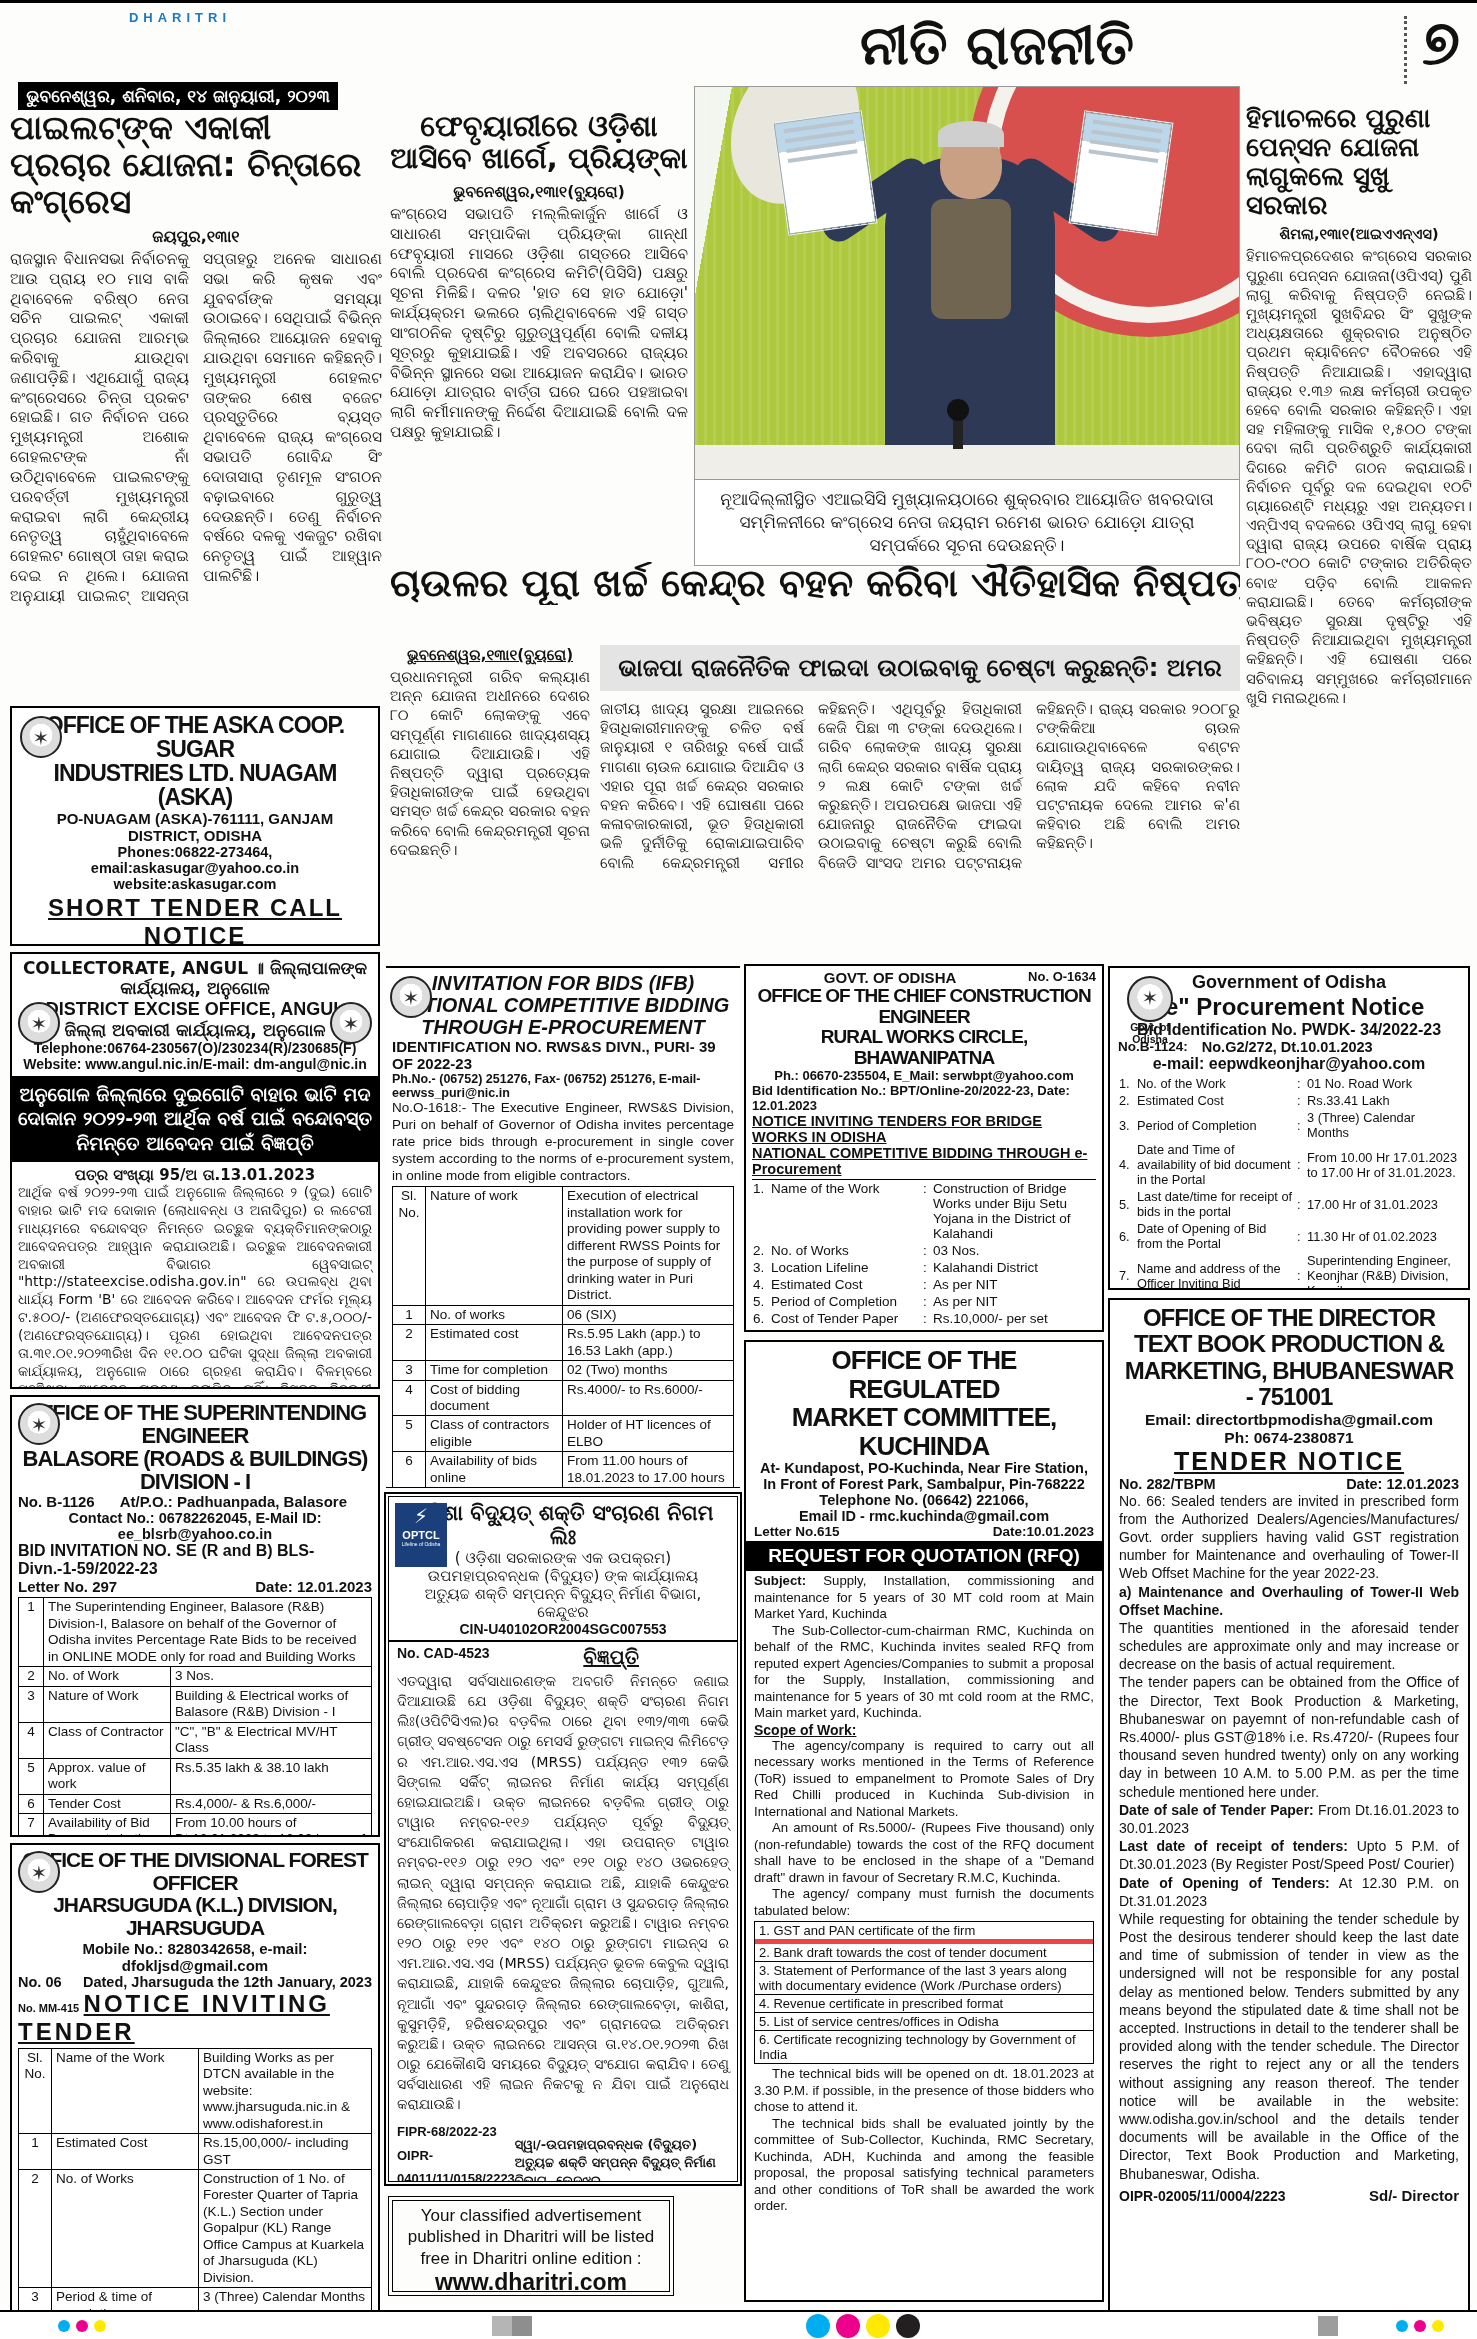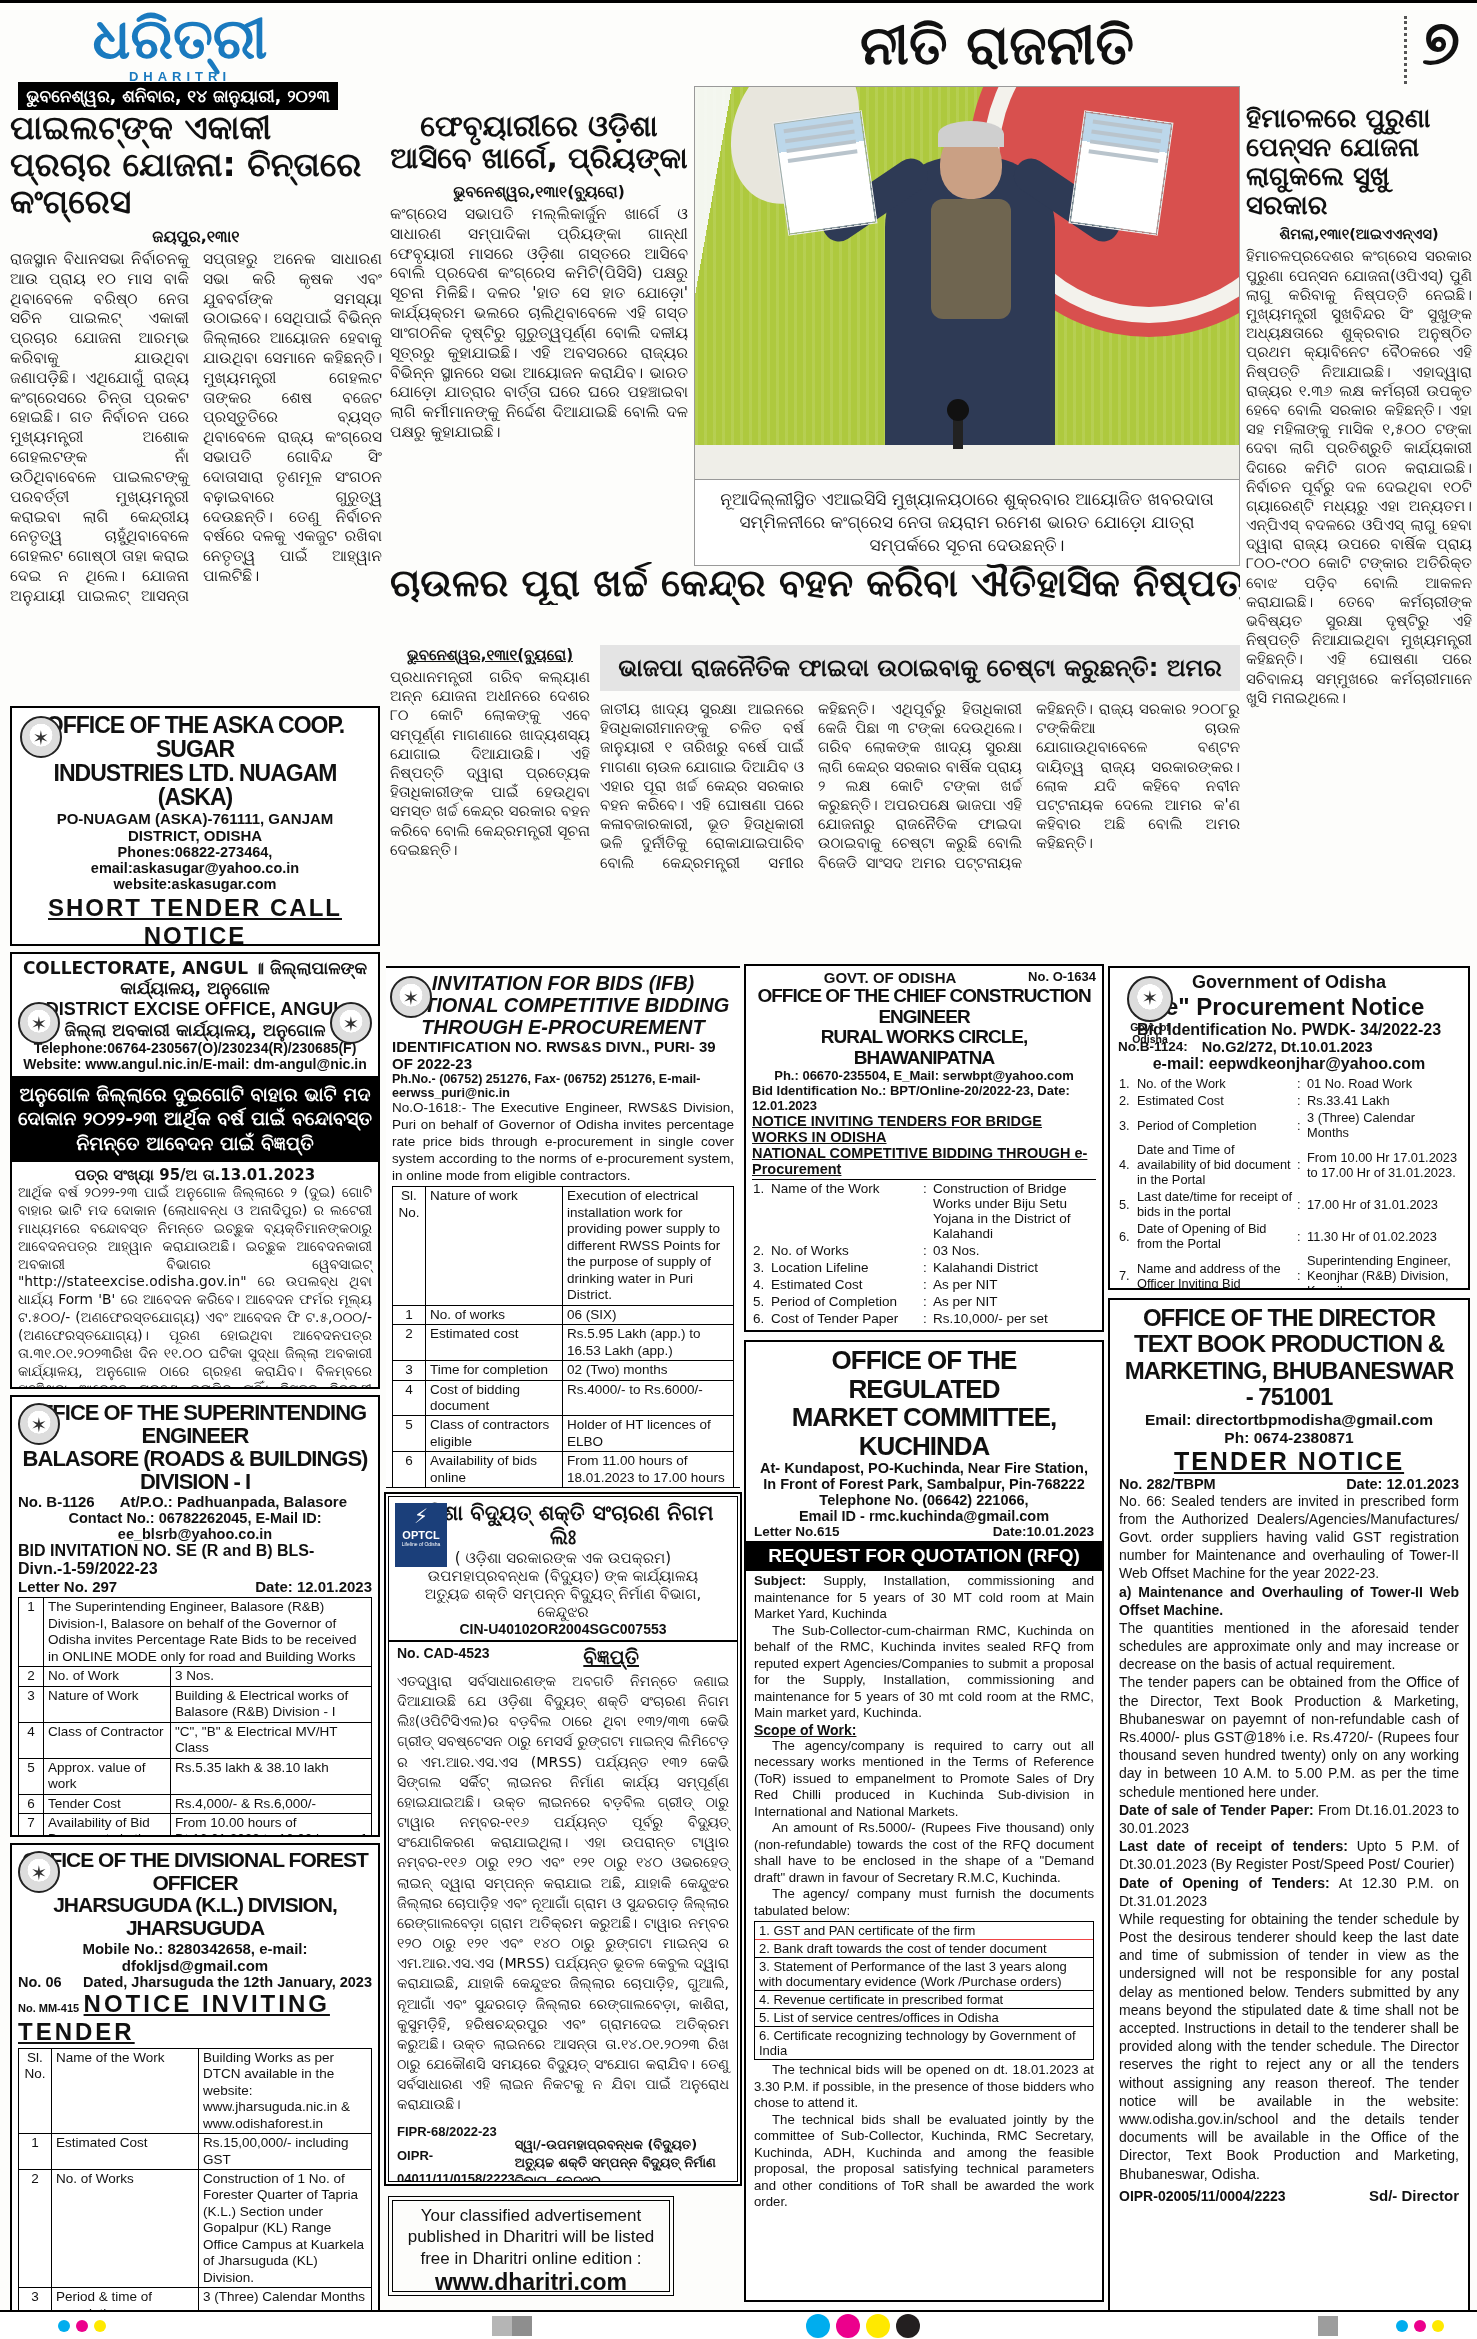--- a/index.html
+++ b/index.html
@@ -33,21 +33,20 @@
      linear-gradient(#bcd7ea 0 26%, #fff 26% 100%);border:1px solid #9aa;box-shadow:0 0 0 1px #eee;}
   .paper i{display:block;height:4px;background:#b9c4cc;margin:6px 8px 0 8px;}
 </style>
 </head>
 <body>
 
 <div id="page">
 
   <div class="abs hline" style="left:0;top:96;width:1477px;height:3px;"></div>
   <div class="abs" style="left:55px;top:10px;width:250px;text-align:center;">
-    <div class="odia b" style="font-size:56px;color:#1a7abf;line-height:1.05;">ଧରିତ୍ରୀ</div>
     <div class="en b" style="font-size:13px;color:#1a7abf;letter-spacing:5px;">DHARITRI</div>
   </div>
   <div class="abs banner odia c" style="left:18px;top:82px;width:320px;height:28px;line-height:28px;font-size:17px;font-weight:bold;">ଭୁବନେଶ୍ୱର, ଶନିବାର, ୧୪ ଜାନୁୟାରୀ, ୨୦୨୩</div>
   <div class="abs odia b r" style="left:860px;top:14px;width:530px;font-size:54px;">ନୀତି ରାଜନୀତି</div>
   <div class="abs" style="left:1404px;top:16px;height:68px;border-left:3px dotted #555;"></div>
   <div class="abs odia b c" style="left:1410px;top:6px;width:62px;font-size:62px;">୭</div>
 
   <div class="abs odia" style="left:10px;top:110px;width:372px;height:592px;overflow:hidden;">
     <div class="headline" style="font-size:33px;">ପାଇଲଟ୍‌ଙ୍କ ଏକାକୀ ପ୍ରଚାର ଯୋଜନା: ଚିନ୍ତାରେ କଂଗ୍ରେସ</div>
     <div class="dateline" style="font-size:16px;margin:6px 0 4px 0;">ଜୟପୁର,୧୩ା୧</div>
@@ -401,21 +400,21 @@
     <div class="j" style="font-size:13.2px;line-height:1.25;">
       <span class="b">Subject:</span>
       <span>Supply, Installation, commissioning and maintenance for 5 years of 30 MT cold room at Main Market Yard, Kuchinda</span>
     </div>
     <div class="j" style="font-size:13.2px;line-height:1.25;text-indent:18px;">The Sub-Collector-cum-chairman RMC, Kuchinda on behalf of the RMC, Kuchinda invites sealed RFQ from reputed expert Agencies/Companies to submit a proposal for the Supply, Installation, commissioning and maintenance for 5 years of 30 mt cold room at the RMC, Main market yard, Kuchinda.</div>
     <div class="b u" style="font-size:14px;">Scope of Work:</div>
     <div class="j" style="font-size:13.2px;line-height:1.25;text-indent:18px;">The agency/company is required to carry out all necessary works mentioned in the Terms of Reference (ToR) issued to empanelment to Promote Sales of Dry Red Chilli produced in Kuchinda Sub-division in International and National Markets.</div>
     <div class="j" style="font-size:13.2px;line-height:1.25;text-indent:18px;">An amount of Rs.5000/- (Rupees Five thousand) only (non-refundable) towards the cost of the RFQ document shall have to be enclosed in the shape of a "Demand draft" drawn in favour of Secretary R.M.C, Kuchinda.</div>
     <div class="j" style="font-size:13.2px;line-height:1.25;text-indent:18px;">The agency/ company must furnish the documents tabulated below:</div>
     <div style="border:1px solid #000;margin:2px 0;">
-      <div style="font-size:13px;padding:1px 4px;border-bottom:1px solid #ef4444;">1. GST and PAN certificate of the firm</div>
+      <div style="font-size:13px;padding:1px 4px;border-bottom:5px solid #ef4444;">1. GST and PAN certificate of the firm</div>
       <div style="font-size:13px;padding:1px 4px;border-bottom:1px solid #000;">2. Bank draft towards the cost of tender document</div>
       <div style="font-size:13px;padding:1px 4px;border-bottom:1px solid #000;">3. Statement of Performance of the last 3 years along with documentary evidence (Work /Purchase orders)</div>
       <div style="font-size:13px;padding:1px 4px;border-bottom:1px solid #000;">4. Revenue certificate in prescribed format</div>
       <div style="font-size:13px;padding:1px 4px;border-bottom:1px solid #000;">5. List of service centres/offices in Odisha</div>
       <div style="font-size:13px;padding:1px 4px;">6. Certificate recognizing technology by Government of India</div>
     </div>
     <div class="j" style="font-size:13.2px;line-height:1.25;text-indent:18px;">The technical bids will be opened on dt. 18.01.2023 at 3.30 P.M. if possible, in the presence of those bidders who chose to attend it.</div>
     <div class="j" style="font-size:13.2px;line-height:1.25;text-indent:18px;">The technical bids shall be evaluated jointly by the committee of Sub-Collector, Kuchinda, RMC Secretary, Kuchinda, ADH, Kuchinda and among the feasible proposal, the proposal satisfying technical parameters and other conditions of ToR shall be awarded the work order.</div>
 
   </div>

